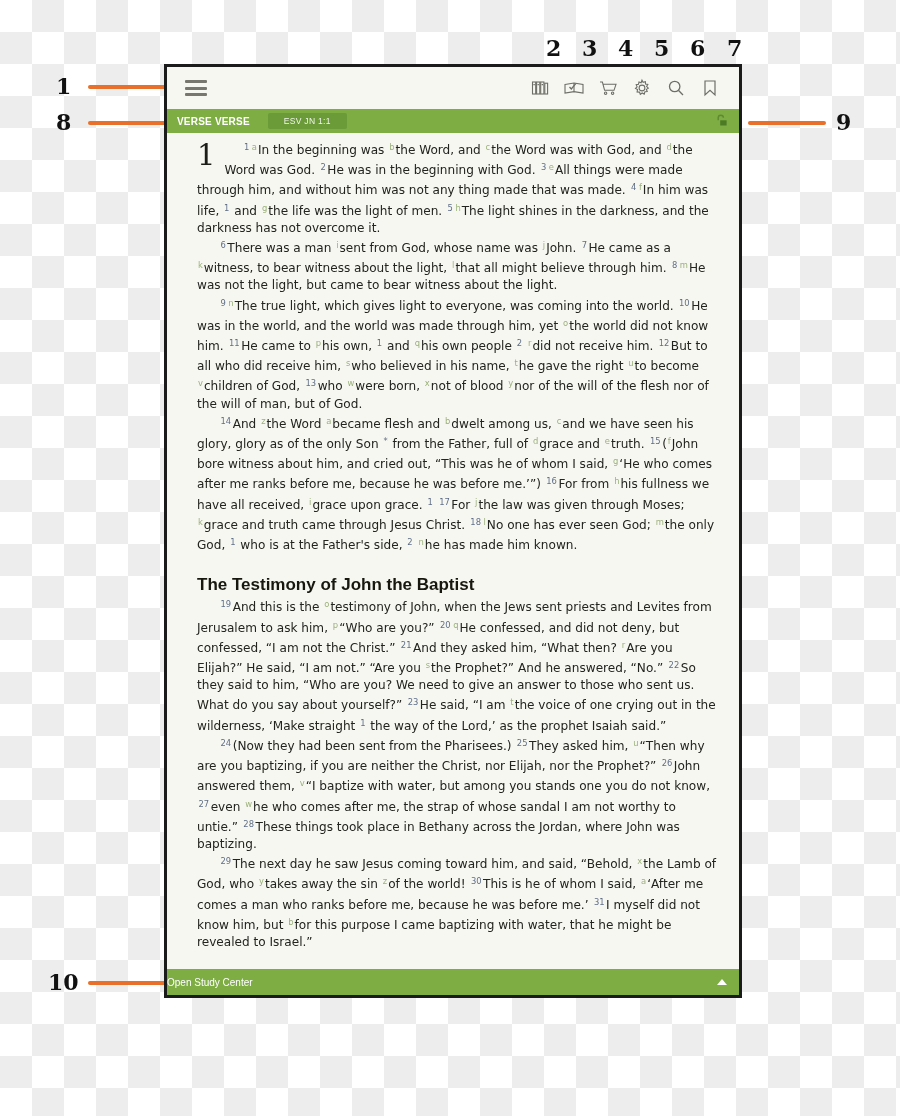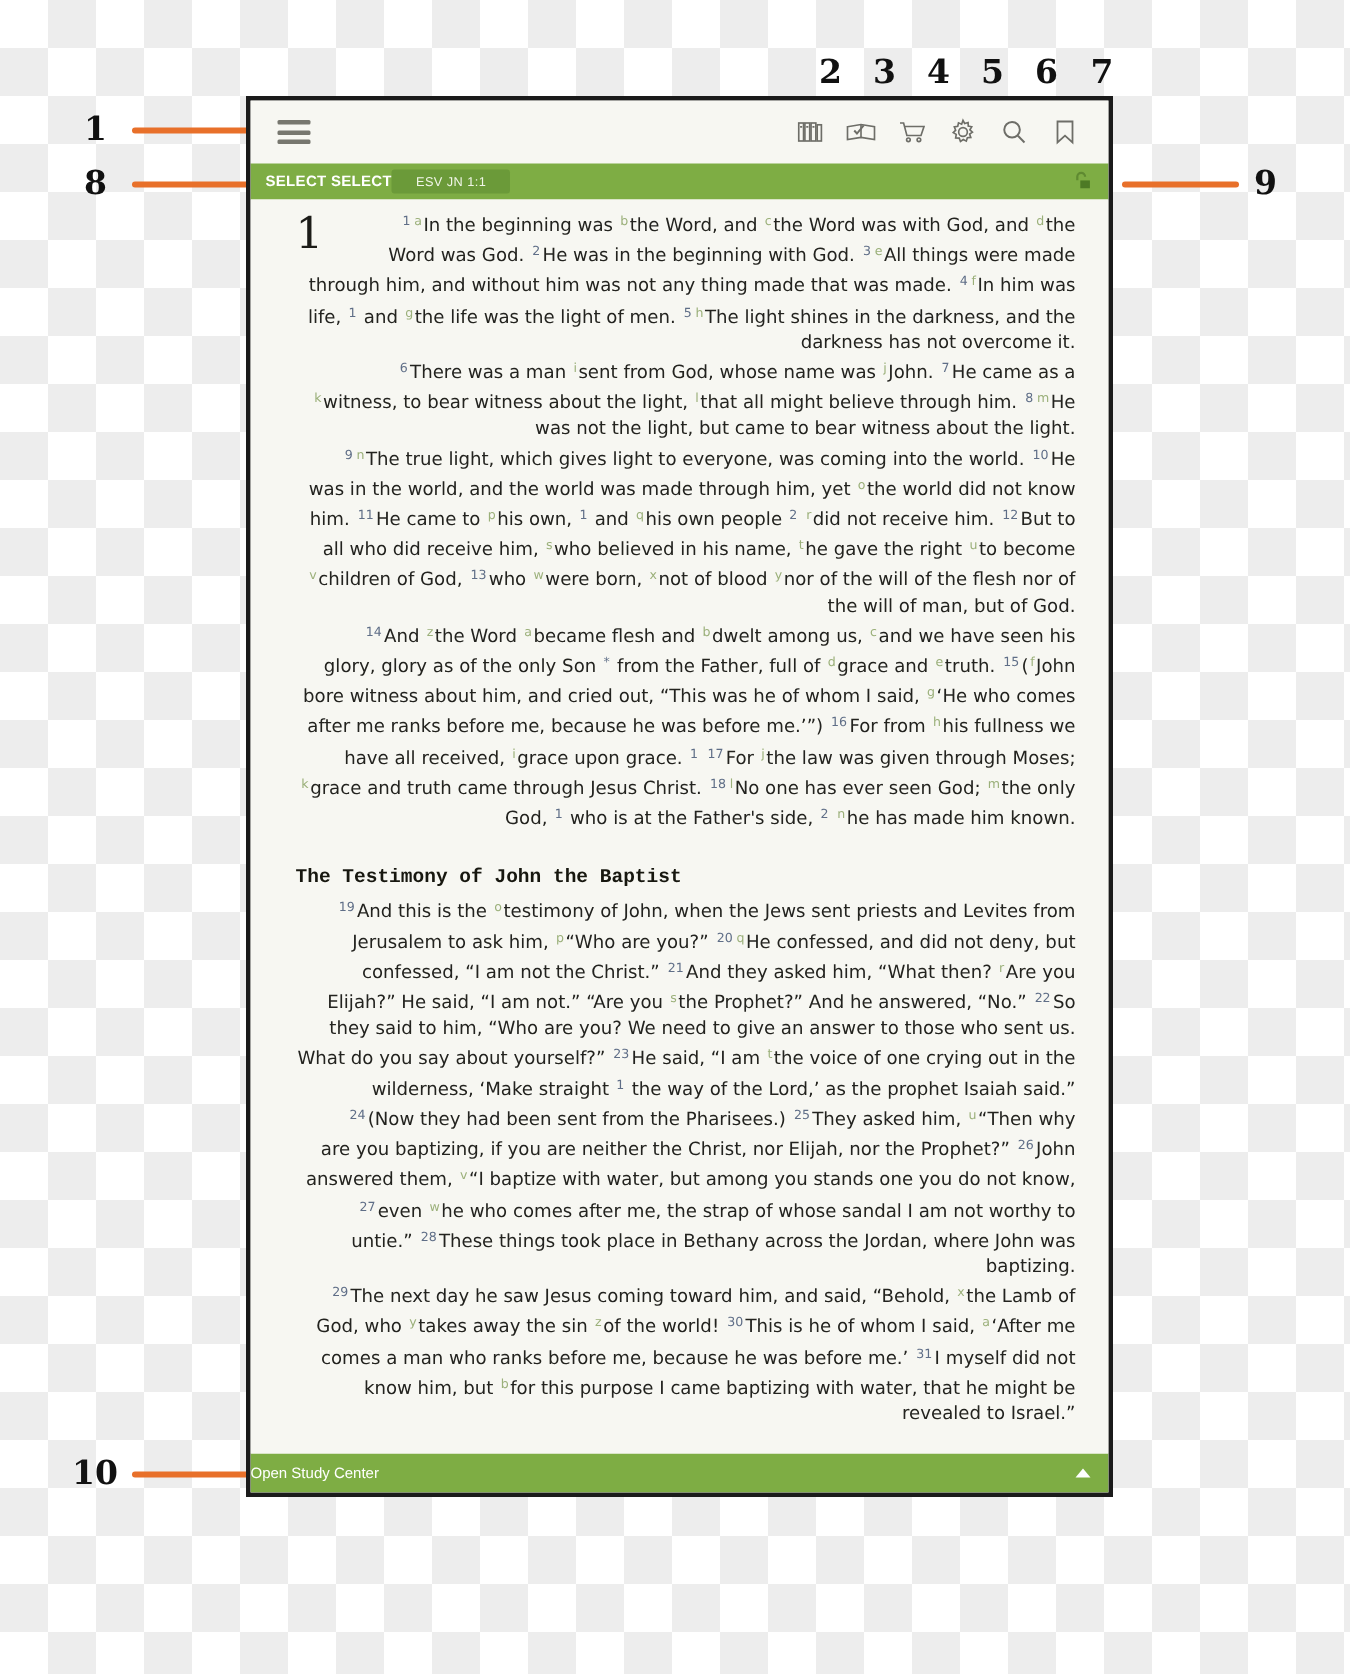--- a/index.html
+++ b/index.html
@@ -90,20 +90,21 @@
     box-sizing: border-box;
   }
   .verse-bar-label {
     color: #ffffff;
     font-size: 10px;
     font-weight: bold;
     letter-spacing: 0.2px;
     white-space: nowrap;
   }
   .verse-pill {
+    margin-left: 18px;
     background: #6b9a39;
     color: #f1f6e8;
     font-size: 8.5px;
     letter-spacing: 0.3px;
     padding: 3px 16px;
     border-radius: 2px;
     white-space: nowrap;
   }
   .verse-bar .spacer { flex: 1 1 auto; }
   .lock-icon { width: 20px; height: 18px; display:flex; align-items:center; justify-content:center; }
@@ -144,26 +145,26 @@
     vertical-align: 4px;
     color: #9bb07a;
     padding: 0 1px;
   }
   .fnote {
     font-size: 8.4px;
     vertical-align: 4px;
     color: #5f6e87;
     padding: 0 1px;
   }
-  .para { margin: 0; text-indent: 22px; text-align: right; }
+  .para { margin: 0; text-indent: 22px; }
   .para.first { text-indent: 0; }
   .sec-head {
-    font-family: Liberation Mono, monospace;
+    font-family: Liberation Sans, sans-serif;
     font-weight: bold;
-    font-size: 13px;
+    font-size: 17px;
     color: #17170f;
     margin: 22px 0 3px 0;
   }
 
   
   .study-bar {
     height: 26px;
     background: #7ead44;
     display: flex;
     align-items: center;
@@ -276,21 +277,21 @@
     </div>
 
     <div class="icon-btn">
       <svg width="20" height="20" viewBox="0 0 20 20" fill="none" stroke="#6e6e68" stroke-width="1.2">
         <path d="M5 3 L15 3 L15 17 L10 12.4 L5 17 Z"></path>
       </svg>
     </div>
   </div>
 
   <div class="verse-bar">
-    <span class="verse-bar-label">SELECT SELECT</span>
+    <span class="verse-bar-label">VERSE VERSE</span>
     <span class="verse-pill">ESV JN 1:1</span>
     <span class="spacer"></span>
     <span class="lock-icon">
       <svg width="16" height="16" viewBox="0 0 16 16" fill="none">
         <path d="M5.2 7.2 L5.2 4.8 A2.6 2.6 0 0 1 10.4 4.8" stroke="#5f8a31" stroke-width="1.5" fill="none"></path>
         <rect x="7.2" y="7.3" width="6.4" height="5.2" fill="#4d7a25"></rect>
       </svg>
     </span>
   </div>
 

